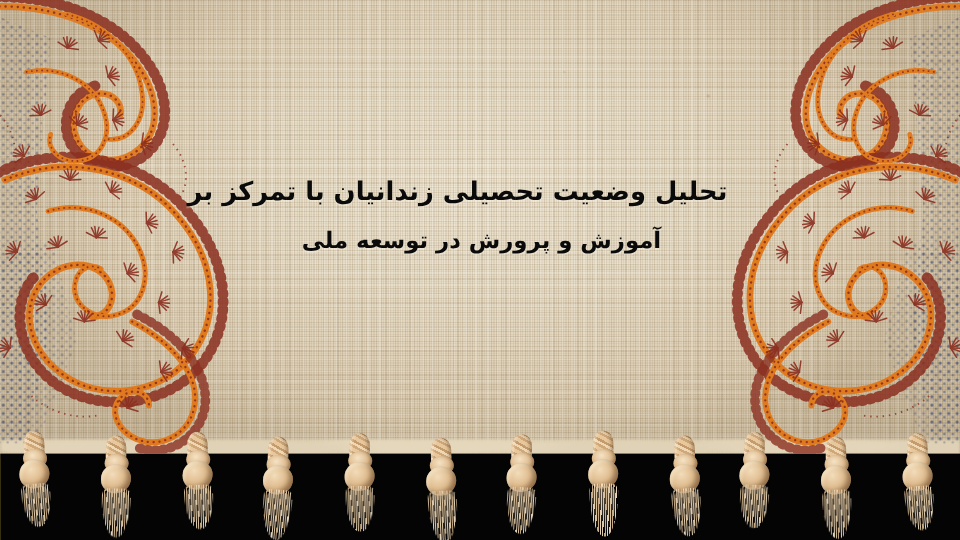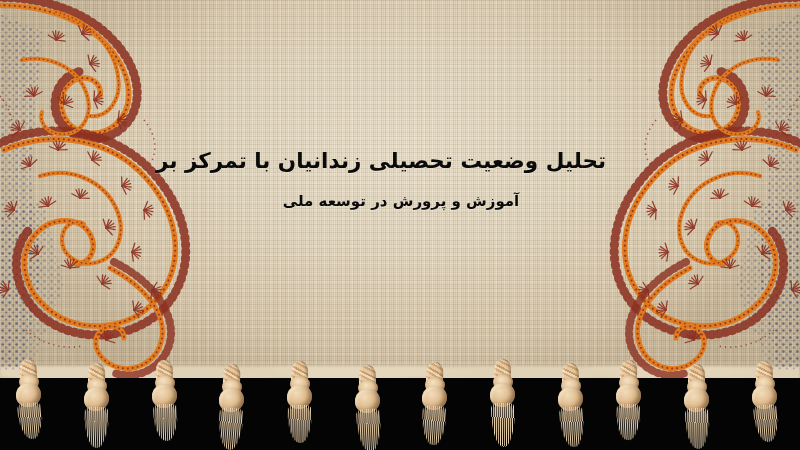--- a/index.html
+++ b/index.html
@@ -130,21 +130,21 @@
     direction:rtl;
     color:#0a0a0a;
     font-family:"DejaVu Sans","Liberation Sans",sans-serif;
     font-size:21.5px;
     font-weight:700;
     line-height:41px;
     letter-spacing:0px;
     text-shadow:0 1px 0 rgba(255,250,240,.28);
   }
   .titleblock .ln{display:block;white-space:nowrap;}
-  .titleblock .ln.l3{font-size:15px;}
+  .titleblock .ln.l3{font-size:19px;}
 </style>
 </head>
 <body>
 
 <div id="card">
 
   <div class="fabric">
     <div class="weave"></div>
     <div class="weave2"></div>
     <div class="soil"></div>

